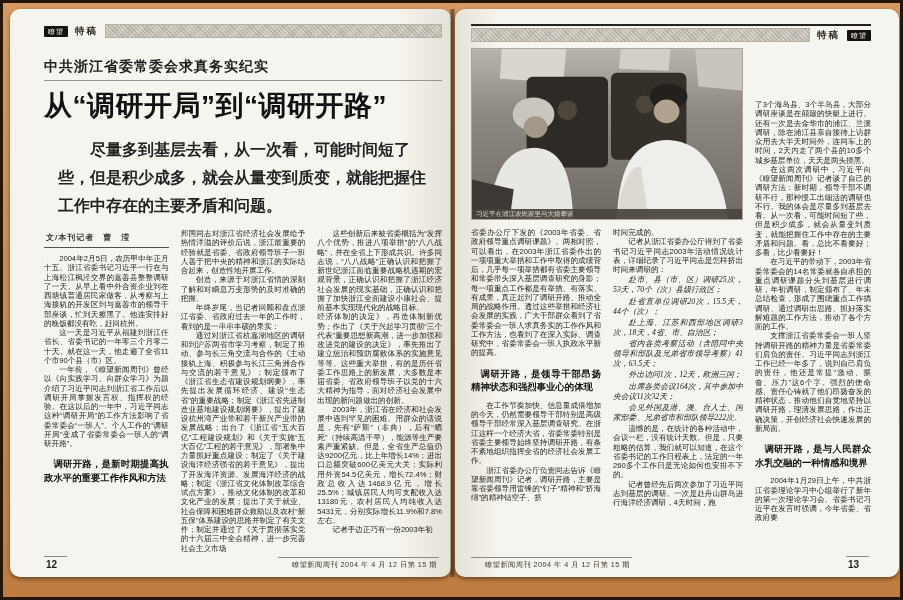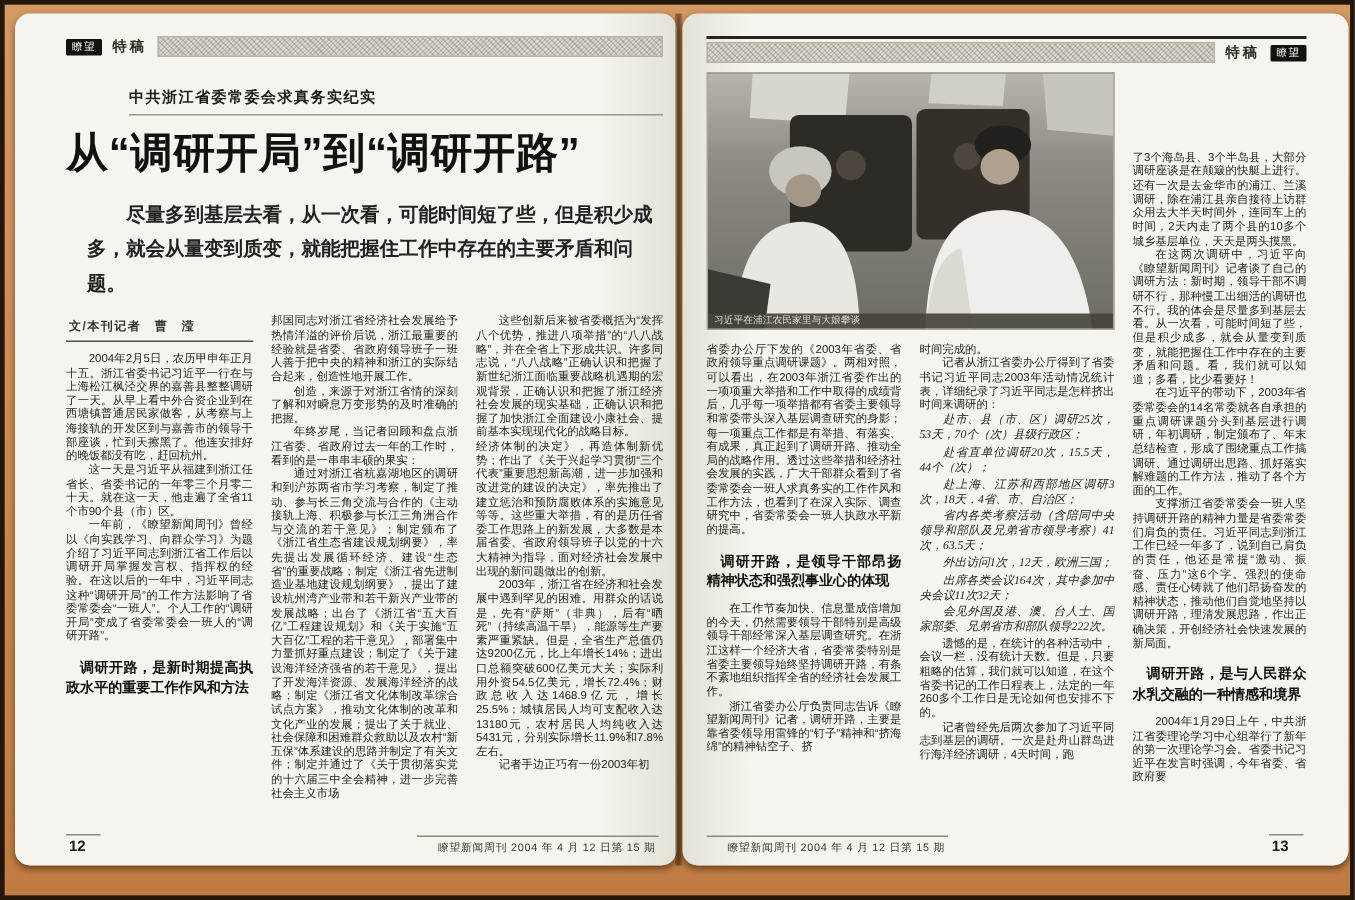--- a/index.html
+++ b/index.html
@@ -28,25 +28,25 @@
   .logo-box { background:#15120e; color:#fdfdfb; font-size:7px; line-height:11px;
               padding:0 4px; letter-spacing:1px; border-radius:1px; }
   .section-label { font-size:9.5px; font-weight:bold; color:#2c2922; margin:0 7px; letter-spacing:2px; }
   .stipple { flex:1; height:12px; background-color:#dcd8cf;
     background-image:
       repeating-linear-gradient(45deg, rgba(110,104,92,.28) 0 1px, transparent 1px 3px),
       repeating-linear-gradient(-45deg, rgba(110,104,92,.22) 0 1px, transparent 1px 2px);
     border:1px solid #b5b1a7; }
 
   
-  .kicker { margin-top:20px; font-size:10px; font-weight:bold; letter-spacing:1px;
-            padding-bottom:4px; border-bottom:1px solid #9a968c;margin-left:42px; }
+  .kicker { margin-top:20px; font-size:14px; font-weight:bold; letter-spacing:1px;
+            padding-bottom:4px; border-bottom:1px solid #9a968c; }
   .headline { margin:6px 0 0 0; font-size:28px; font-weight:800; letter-spacing:.5px;
               white-space:nowrap; color:#111; }
-  .lede { margin:11px 6px 0 14px; font-size:13px; font-weight:bold; line-height:1.75;
+  .lede { margin:11px 6px 0 14px; font-size:16px; font-weight:bold; line-height:1.75;
           text-indent:2em; color:#222; }
 
   
   .cols { display:flex; gap:12px; }
   .left-cols { margin-top:9px; height:384px; overflow:hidden; }
   .col { flex:1; min-width:0; overflow:hidden; text-align:justify; }
   .byline { font-size:8px; color:#333; padding:3px 0 4px 2px; border-bottom:1px solid #55514a;
             margin-bottom:6px; letter-spacing:1px;font-weight:bold; }
   .para { margin:0; font-size:7.6px; line-height:1.22; color:#24231f; }
   .s-ind  { text-indent:2em; }
@@ -178,21 +178,21 @@
               <p class="para s-stat">外出访问1次，12天，欧洲三国；</p>
               <p class="para s-stat">出席各类会议164次，其中参加中央会议11次32天；</p>
               <p class="para s-stat">会见外国及港、澳、台人士、国家部委、兄弟省市和部队领导222次。</p>
               <p class="para s-ind">遗憾的是，在统计的各种活动中，会议一栏，没有统计天数。但是，只要粗略的估算，我们就可以知道，在这个省委书记的工作日程表上，法定的一年260多个工作日是无论如何也安排不下的。</p>
               <p class="para s-ind">记者曾经先后两次参加了习近平同志到基层的调研。一次是赴舟山群岛进行海洋经济调研，4天时间，跑</p>
             </div>
         </div>
       </div>
       <div class="col col3">
           <p class="para s-cont">了3个海岛县、3个半岛县，大部分调研座谈是在颠簸的快艇上进行。还有一次是去金华市的浦江、兰溪调研，除在浦江县亲自接待上访群众用去大半天时间外，连同车上的时间，2天内走了两个县的10多个城乡基层单位，天天是两头摸黑。</p>
-          <p class="para s-ind">在这两次调研中，习近平向《瞭望新闻周刊》记者谈了自己的调研方法：新时期，领导干部不调研不行，那种慢工出细活的调研也不行。我的体会是尽量多到基层去看。从一次看，可能时间短了些，但是积少成多，就会从量变到质变，就能把握住工作中存在的主要矛盾和问题。看，我们就可以知道；多看，比少看要好！</p>
+          <p class="para s-ind">在这两次调研中，习近平向《瞭望新闻周刊》记者谈了自己的调研方法：新时期，领导干部不调研不行，那种慢工出细活的调研也不行。我的体会是尽量多到基层去看。从一次看，可能时间短了些，但是积少成多，就会从量变到质变，就能把握住工作中存在的主要矛盾和问题。看，总比不看要好；多看，比少看要好！</p>
           <p class="para s-ind">在习近平的带动下，2003年省委常委会的14名常委就各自承担的重点调研课题分头到基层进行调研，年初调研，制定颁布了、年末总结检查，形成了围绕重点工作搞调研、通过调研出思路、抓好落实解难题的工作方法，推动了各个方面的工作。</p>
           <p class="para s-ind">支撑浙江省委常委会一班人坚持调研开路的精神力量是省委常委们肩负的责任。习近平同志到浙江工作已经一年多了，说到自己肩负的责任，他还是常提“激动、振奋、压力”这6个字。强烈的使命感、责任心铸就了他们昂扬奋发的精神状态，推动他们自觉地坚持以调研开路，理清发展思路，作出正确决策，开创经济社会快速发展的新局面。</p>
           <p class="para s-subhead">调研开路，是与人民群众水乳交融的一种情感和境界</p>
           <p class="para s-ind">2004年1月29日上午，中共浙江省委理论学习中心组举行了新年的第一次理论学习会。省委书记习近平在发言时强调，今年省委、省政府要</p>
         </div>
     </div>
 
     <div class="pg-footer fr">
       <span class="journal">瞭望新闻周刊 2004 年 4 月 12 日第 15 期</span>
       <span class="pgnum">13</span>

